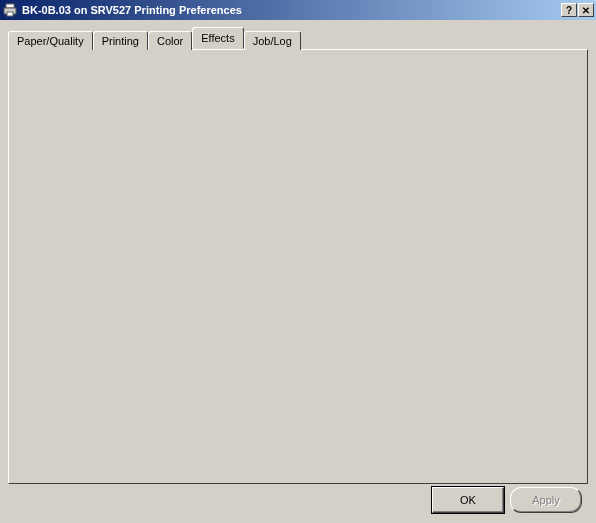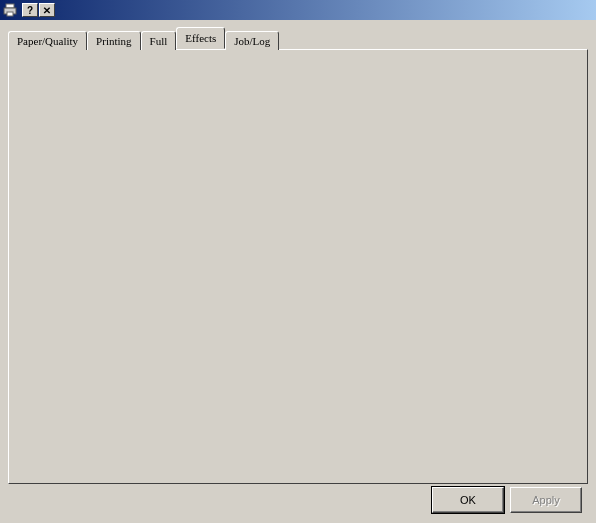--- a/index.html
+++ b/index.html
@@ -46,21 +46,20 @@
     background: #d4d0c8;
     height: calc(523px - 20px);
     position: relative;
   }
   .tabstrip {
     display: flex;
     align-items: flex-end;
     height: 21px;
     position: relative;
     z-index: 2;
-    font-family: Liberation Serif, serif;
   }
   .tab {
     padding: 3px 8px 3px 8px;
     background: #d4d0c8;
     border: 1px solid #fff;
     border-right: 1px solid #404040;
     border-bottom: none;
     border-radius: 3px 3px 0 0;
     margin-right: 0px;
     position: relative;
@@ -285,52 +284,53 @@
     border-bottom-color: #404040;
     box-shadow: inset -1px -1px 0 #808080, inset 1px 1px 0 #d4d0c8;
     padding: 12px 10px;
     cursor: default;
     font-family: inherit; font-size: 11px;
     display: inline-flex; align-items: center; justify-content: center;
   }
   .btn.default {
     outline: 1px solid #000;
   }
-  .btn.disabled { color: #808080; text-shadow: 1px 1px 0 #fff; }
+  .btn.disabled { color: #808080; text-shadow: 1px 1px 0 #fff; border-radius: 11px; }
   .footer-btns {
     position: absolute;
     right: 14px;
     bottom: 10px;
     display: flex;
     gap: 6px;
   }
 </style>
 </head>
 <body>
 
 <div class="titlebar">
   <span class="icon">
     <svg width="14" height="14" viewBox="0 0 14 14">
       <rect x="3" y="1" width="8" height="4" fill="#fff" stroke="#666"></rect>
       <rect x="1" y="5" width="12" height="6" fill="#ccc" stroke="#555"></rect>
       <rect x="4" y="9" width="6" height="4" fill="#fff" stroke="#666"></rect>
     </svg>
   </span>
+  <span class="title">BK-0B.03 on SRV527 Printing Preferences</span>
   <span class="winbtns">
     <span class="winbtn">?</span>
     <span class="winbtn">✕</span>
   </span>
 </div>
 
 <div class="dialog-body">
 
   <div class="tabstrip">
     <div class="tab">Paper/Quality</div>
     <div class="tab">Printing</div>
-    <div class="tab">Full</div>
+    <div class="tab">Color</div>
     <div class="tab active">Effects</div>
     <div class="tab">Job/Log</div>
   </div>
 
   <div class="tabpanel">
   </div>
 
   <div class="preview-frame">
     <div class="preview-inner">
       <div class="page">

